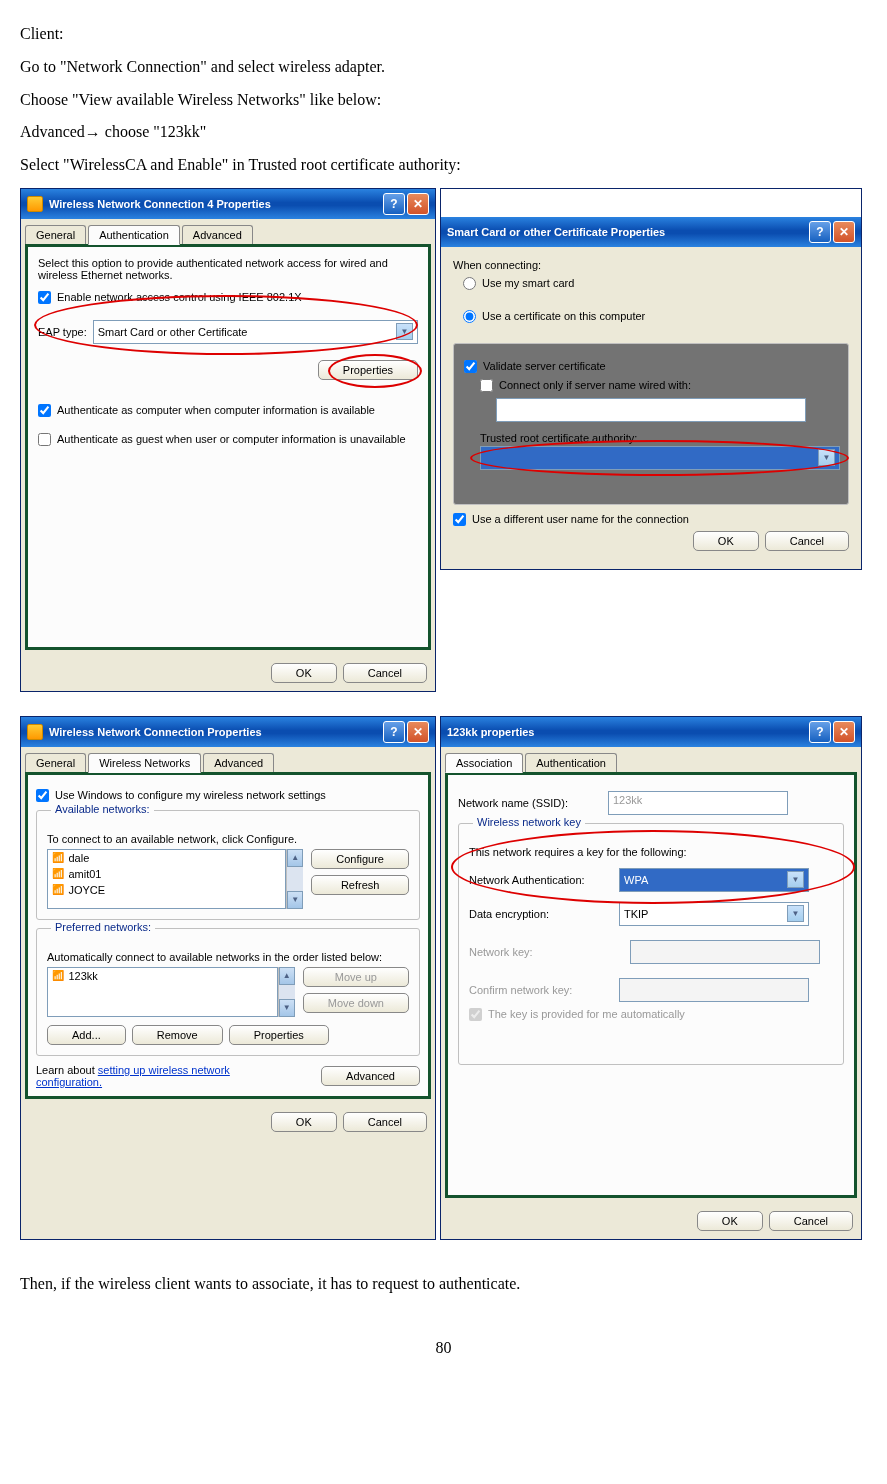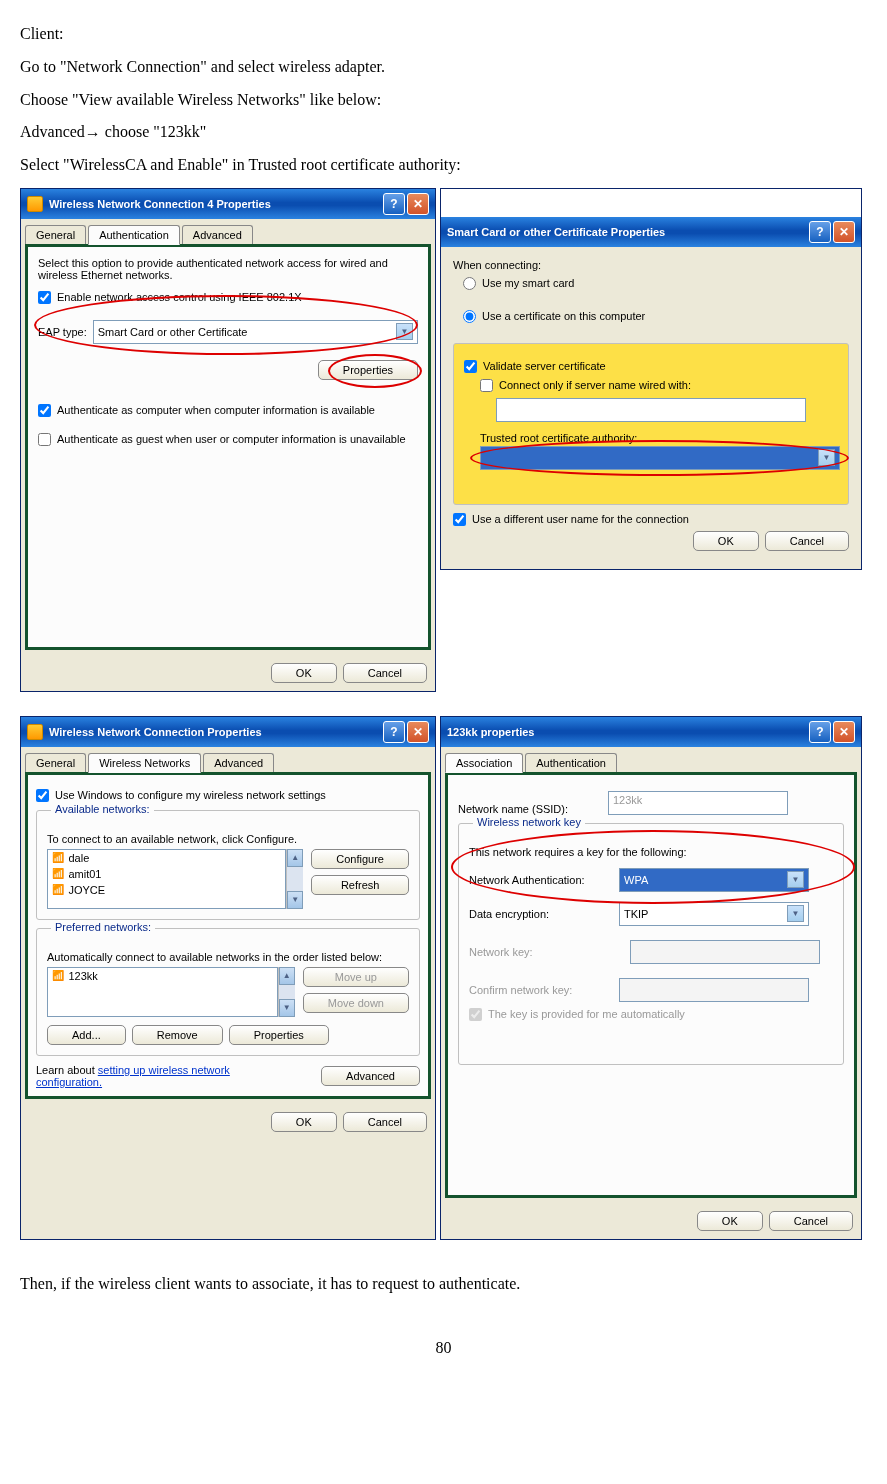--- a/index.html
+++ b/index.html
@@ -112,21 +112,21 @@
   <div style="background:#ece9d8;padding:12px;height:292px;position:relative">
     <div>When connecting:</div>
     <div class="radio-row" style="margin-left:10px;margin-top:6px">
       <input type="radio" name="r1" style="">
       <span>Use my smart card</span>
     </div>
     <div class="radio-row" style="margin-left:10px">
       <input type="radio" name="r1" checked="" style="">
       <span>Use a certificate on this computer</span>
     </div>
-    <div class="groupbox" style="height:140px;background:#fde047">
+    <div class="groupbox" style="height:140px;background:#737373">
       <div class="checkbox-row">
         <input type="checkbox" checked="" style="">
         <span>Validate server certificate</span>
       </div>
       <div class="checkbox-row" style="margin-left:16px">
         <input type="checkbox" style="">
         <span>Connect only if server name wired with:</span>
       </div>
       <div class="input-flat" style="margin-left:32px;width:300px"></div>
       <div style="margin:10px 0 2px 16px">Trusted root certificate authority:</div>
@@ -252,21 +252,21 @@
     <div class="titlebar-btns">
       <div class="tb-btn tb-help">?</div>
       <div class="tb-btn">✕</div>
     </div>
   </div>
   <div class="tabs">
     <div class="tab active">Association</div>
     <div class="tab">Authentication</div>
   </div>
   <div class="tab-panel" style="height:400px;position:relative">
-    <div style="display:flex;align-items:flex-end;gap:10px;margin:6px 0">
+    <div style="display:flex;align-items:center;gap:10px;margin:6px 0">
       <span style="width:140px">Network name (SSID):</span>
       <div class="input-flat disabled" style="width:170px">123kk</div>
     </div>
     <div class="groupbox" style="height:220px;position:relative">
       <span class="groupbox-title blue-title">Wireless network key</span>
       <div class="red-ellipse" style="left:-8px;top:6px;width:400px;height:70px"></div>
       <div>This network requires a key for the following:</div>
       <div style="display:flex;align-items:center;gap:10px;margin:10px 0">
         <span style="width:140px">Network Authentication:</span>
         <div class="combo" style="width:180px;background:#316ac5;color:#fff">

